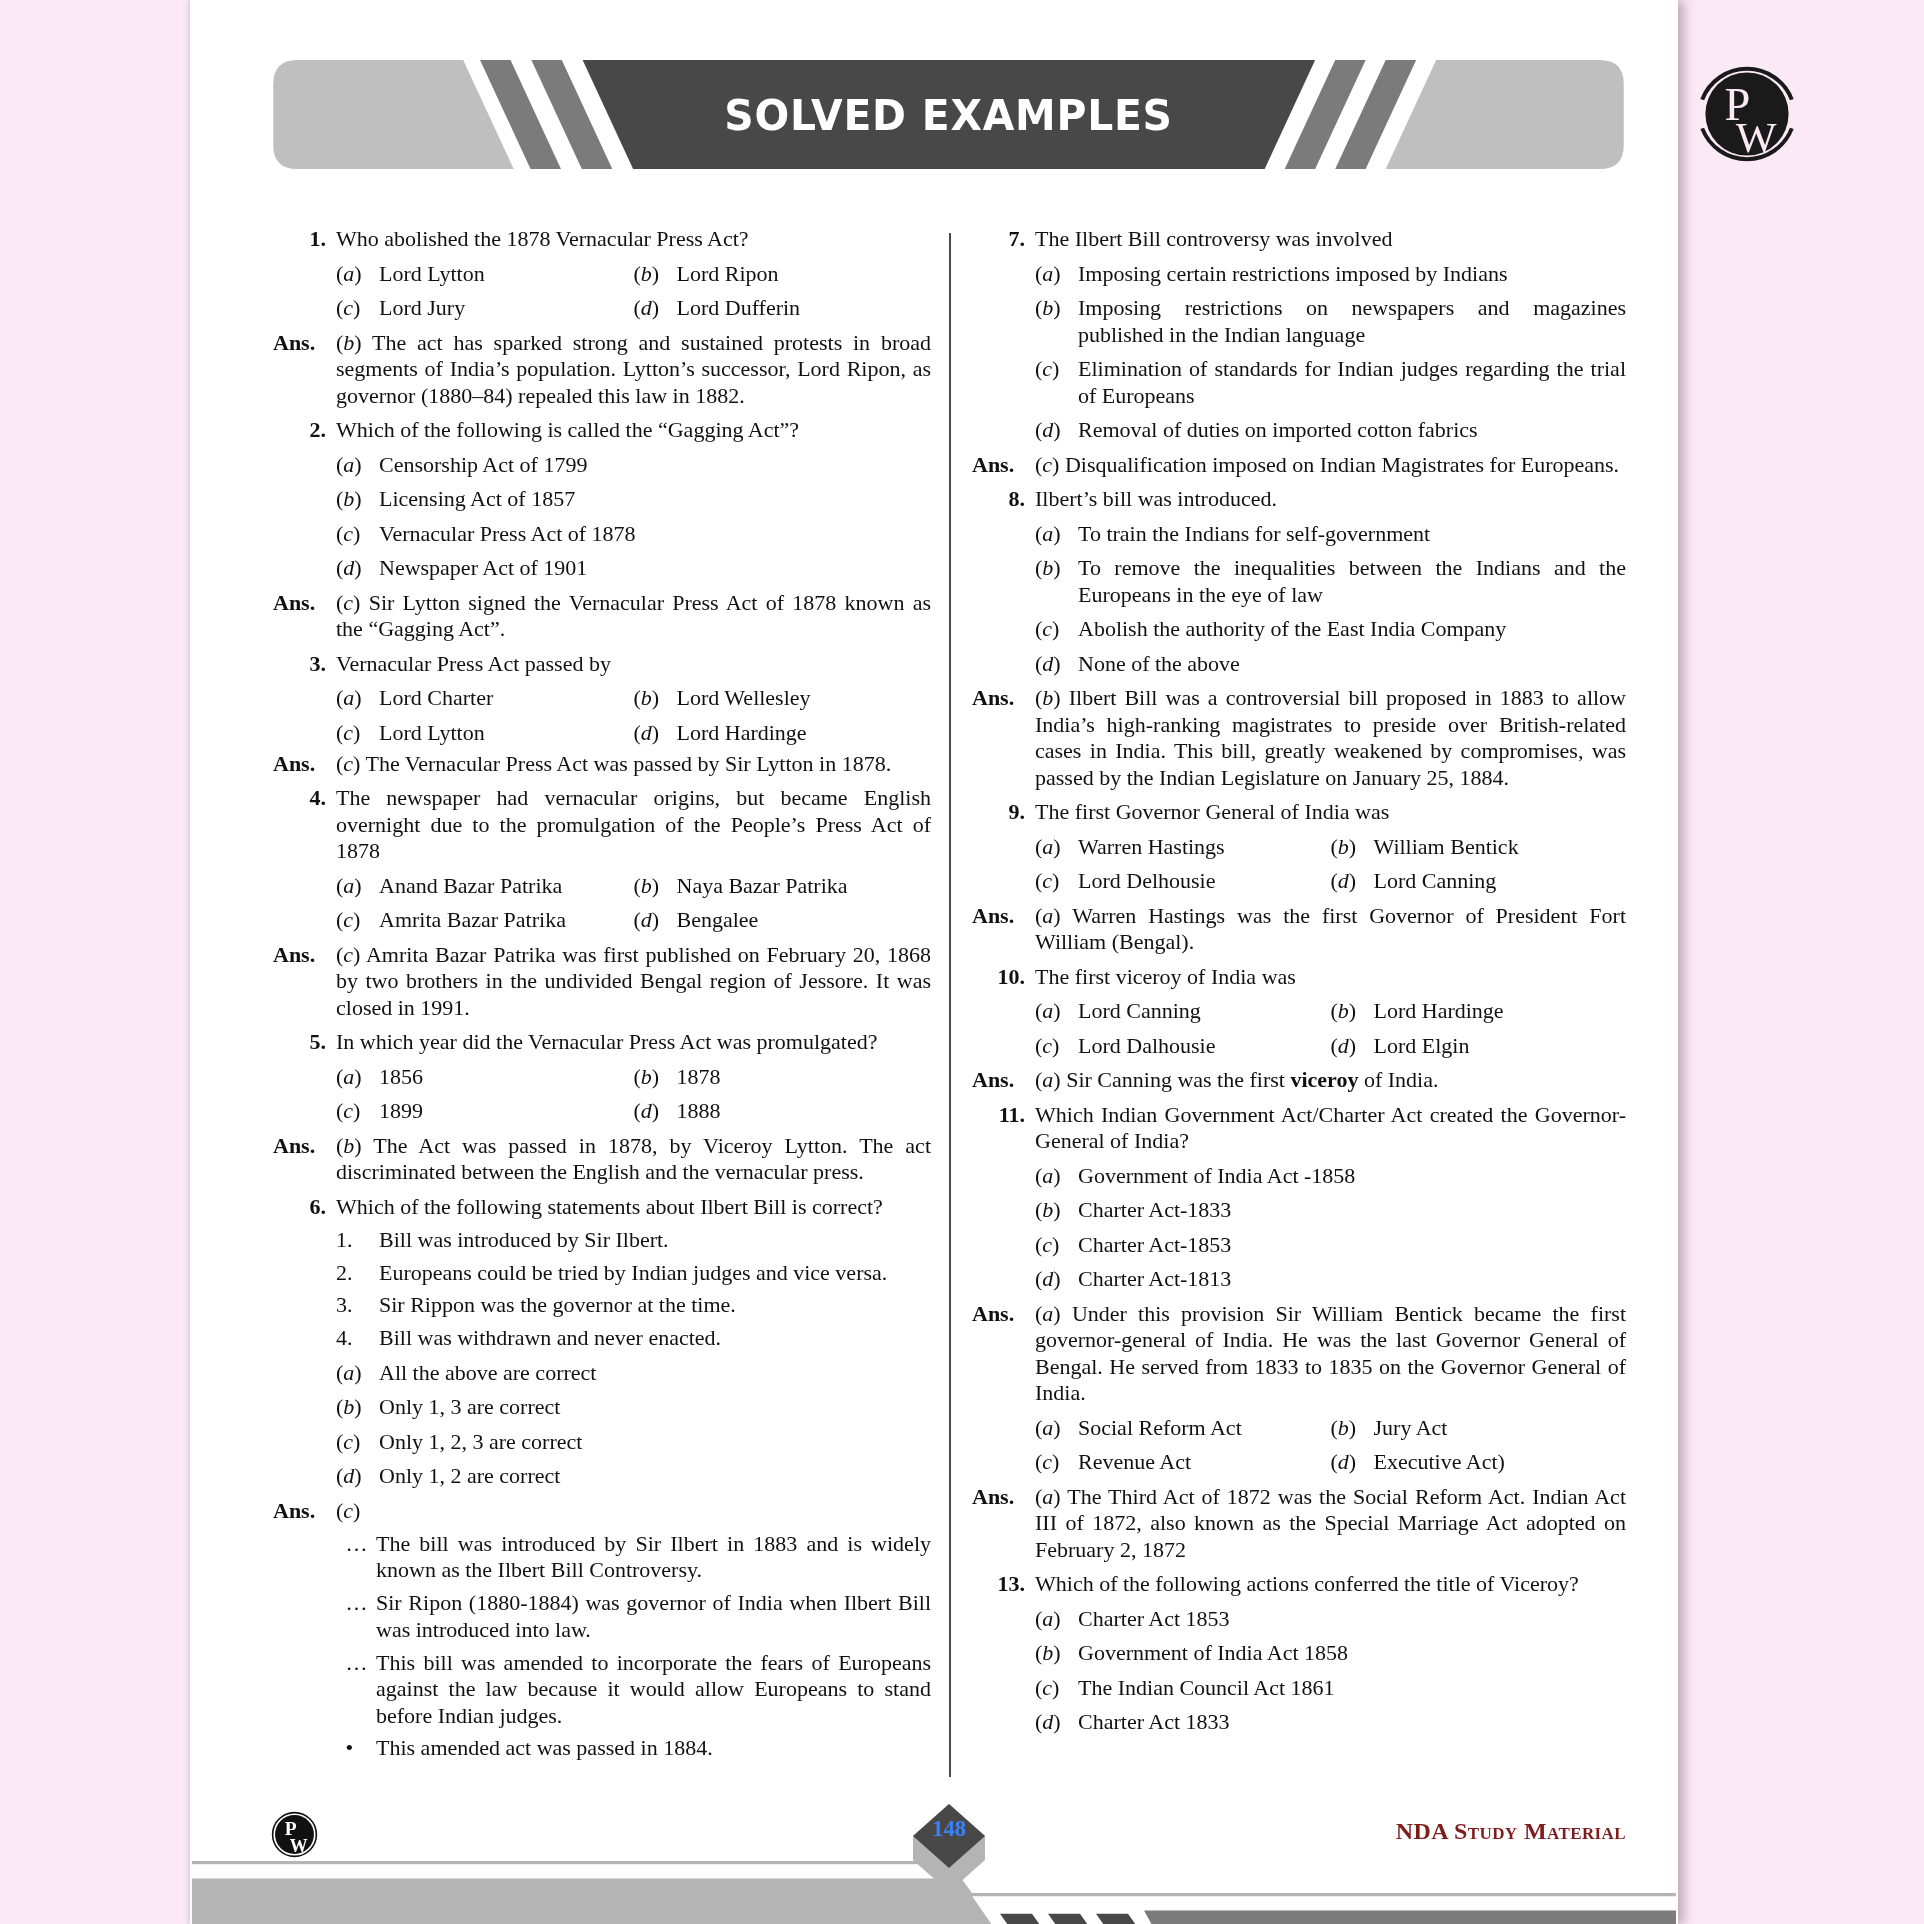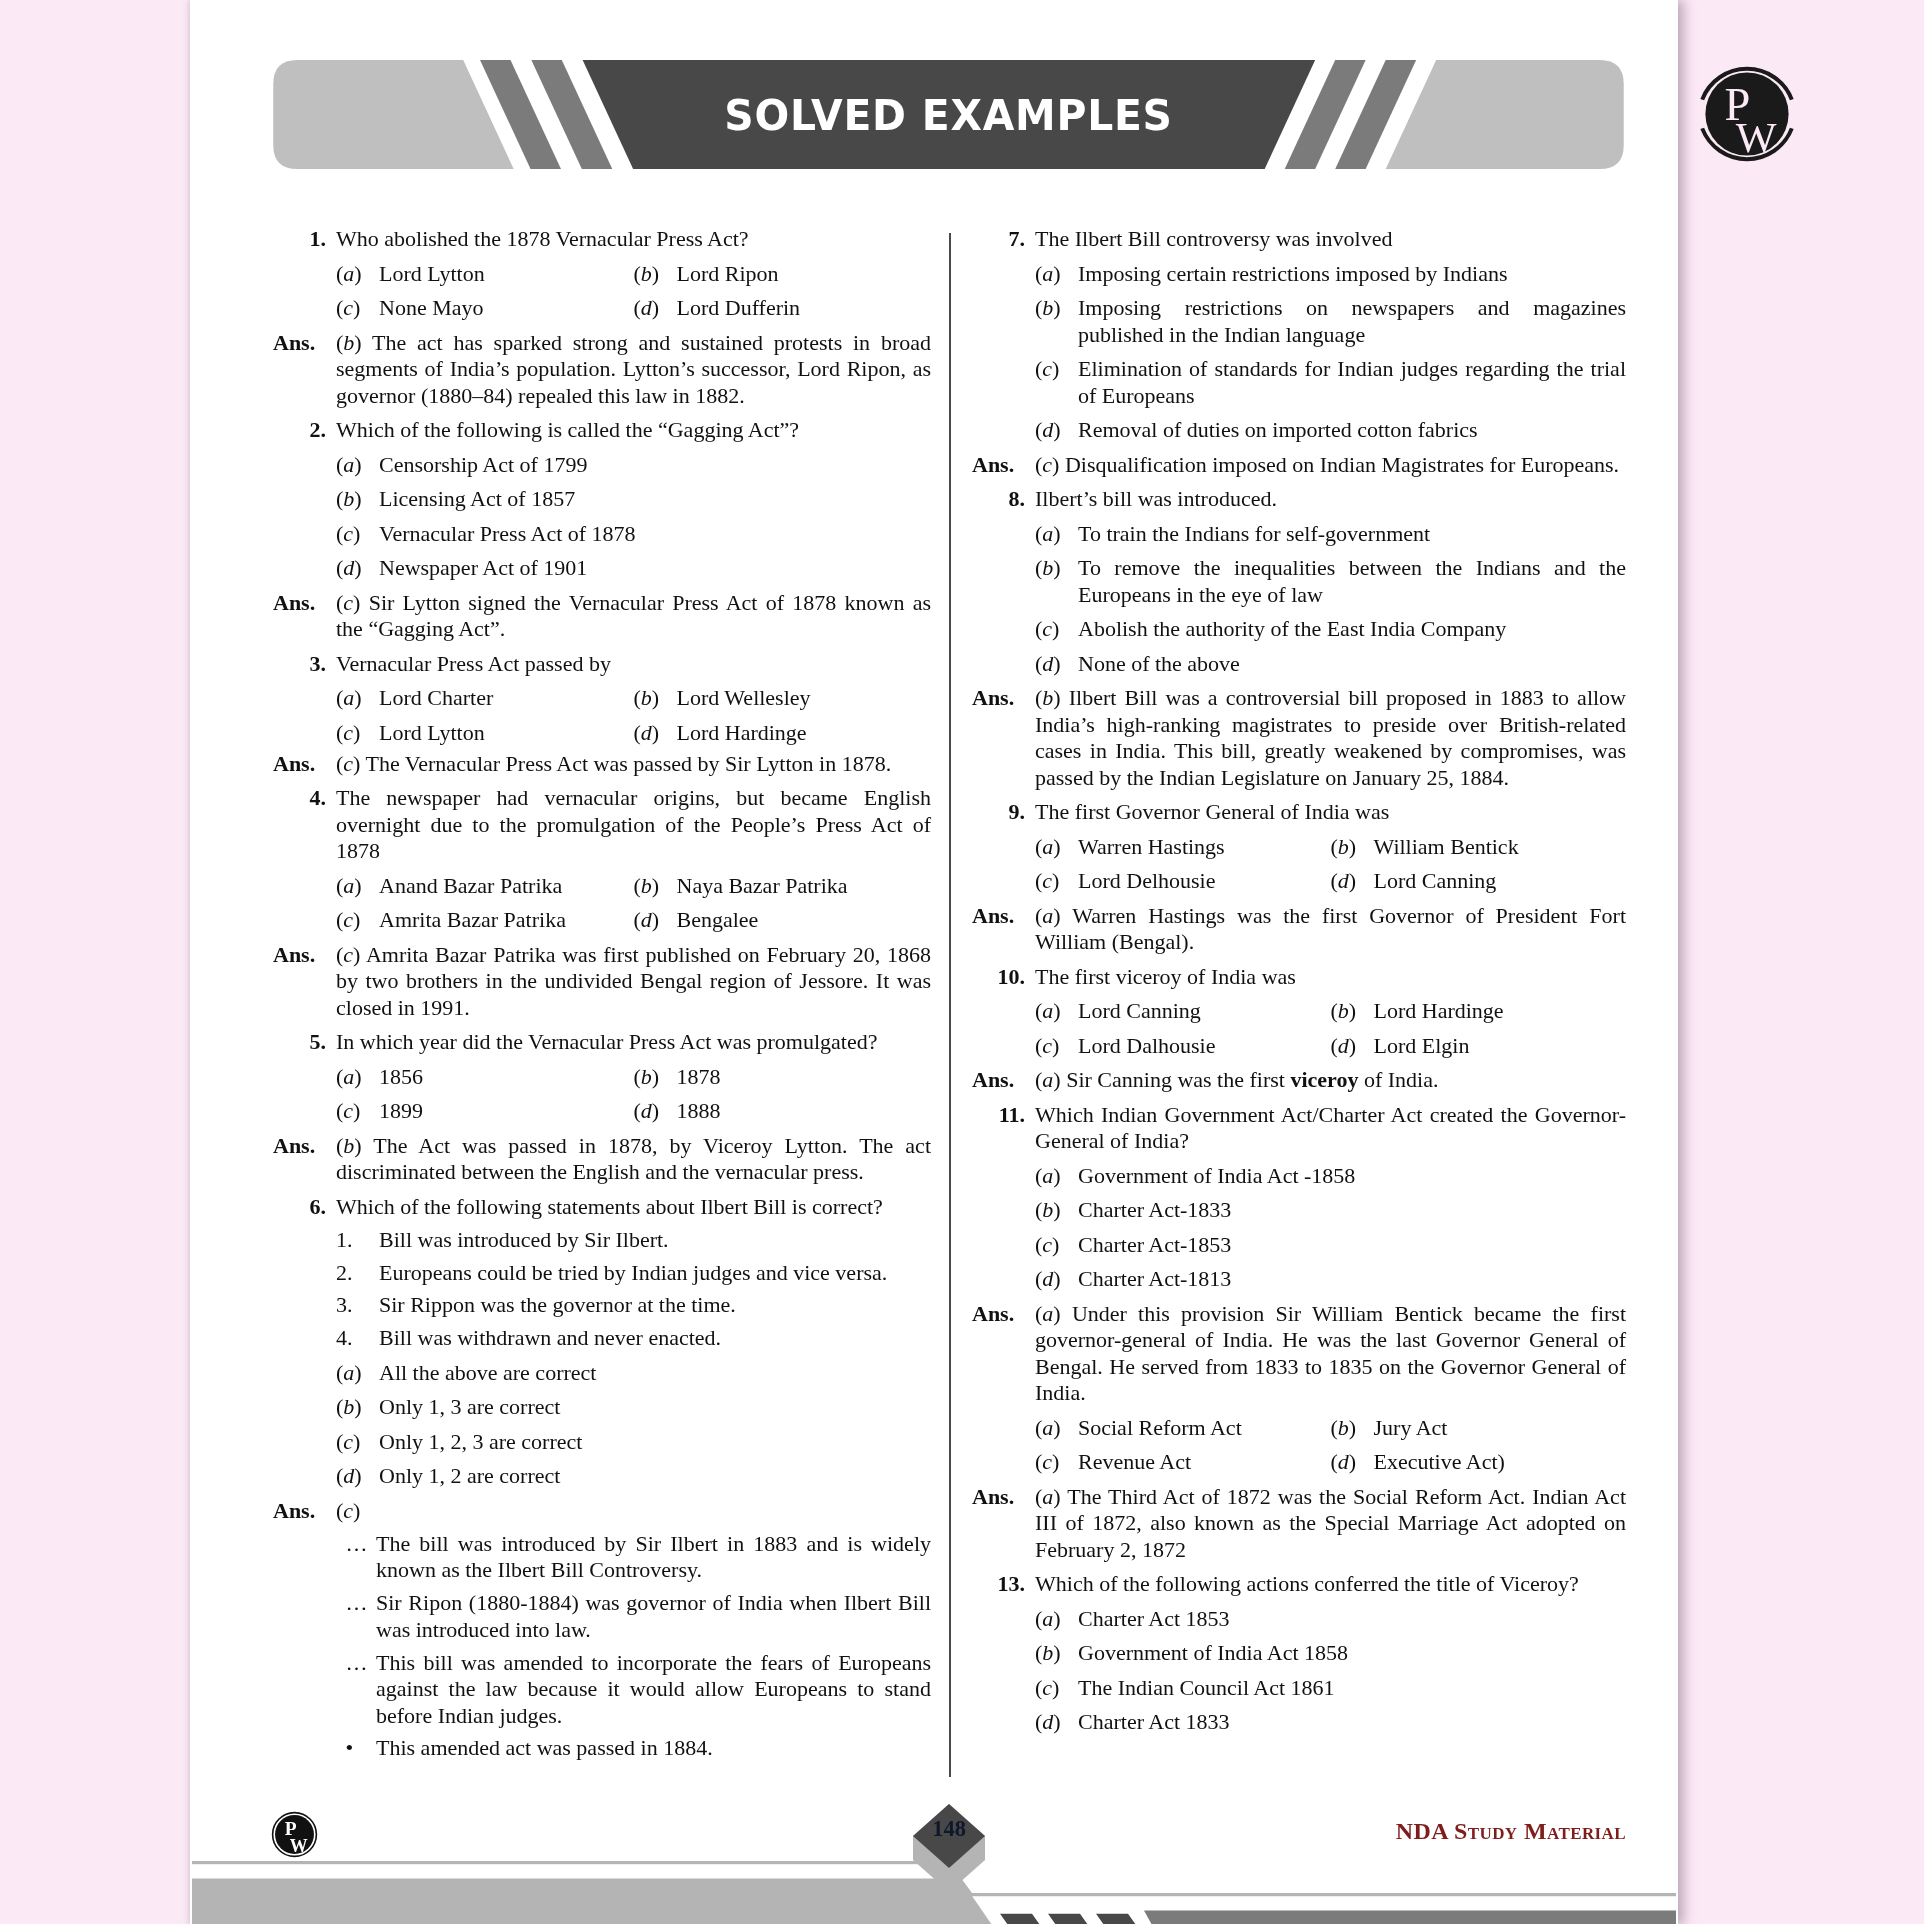--- a/index.html
+++ b/index.html
@@ -46,21 +46,21 @@
     .stmt-num { position: absolute; left: 0; }
     .bullet { position: relative; padding-left: 32px; margin-top: 6.4px; text-align: justify; }
     .bullet-mark { position: absolute; left: 1.6px; }
     .sub { padding-left: 71px; }
     .bold { font-weight: bold; font-family: Liberation Serif, serif; }
     
     .footer-logo { position: absolute; left: 81px; top: 1811px; width: 47px; height: 47px; }
     .page-badge { position: absolute; left: 723px; top: 1804px; width: 72px; height: 104px; }
     .page-num {
       position: absolute; left: 723px; top: 1813px; width: 72px; text-align: center;
-      color: #0f172a; font-weight: bold; font-size: 22.5px; line-height: 32px;
+      color: #3b82f6; font-weight: bold; font-size: 22.5px; line-height: 32px;
     }
     .footer-title {
       position: absolute; right: 52px; top: 1818px;
       font-family: "Liberation Serif", serif; font-weight: bold; font-size: 24px;
       font-variant: small-caps; letter-spacing: 0.4px; color: #7f1d1d;
     }
     .footer-art { position: absolute; left: 0; top: 1861px; }
   </style>
 </head>
 <body>
@@ -93,21 +93,21 @@
   <div class="col col-left">
 
     <div>
       <div class="q" style="margin-top:0"><span class="q-num">1.</span><span>Who abolished the 1878 Vernacular Press Act?</span></div>
       <div class="opts">
         <div class="opt-row">
           <div class="opt"><span class="opt-label">(<i>a</i>)</span><span>Lord Lytton</span></div>
           <div class="opt"><span class="opt-label">(<i>b</i>)</span><span>Lord Ripon</span></div>
         </div>
         <div class="opt-row">
-          <div class="opt"><span class="opt-label">(<i>c</i>)</span><span>None Mayo</span></div>
+          <div class="opt"><span class="opt-label">(<i>c</i>)</span><span>Lord Jury</span></div>
           <div class="opt"><span class="opt-label">(<i>d</i>)</span><span>Lord Dufferin</span></div>
         </div>
       </div>
       <div class="ans"><span class="ans-label">Ans.</span><span class="ans-letter">(<i>b</i>)</span><span> The act has sparked strong and sustained protests in broad segments of India’s population. Lytton’s successor, Lord Ripon, as governor (1880–84) repealed this law in 1882.</span></div>
     </div>
 
     <div>
       <div class="q"><span class="q-num">2.</span><span>Which of the following is called the “Gagging Act”?</span></div>
       <div class="opts">
         <div class="opt"><span class="opt-label">(<i>a</i>)</span><span>Censorship Act of 1799</span></div>

